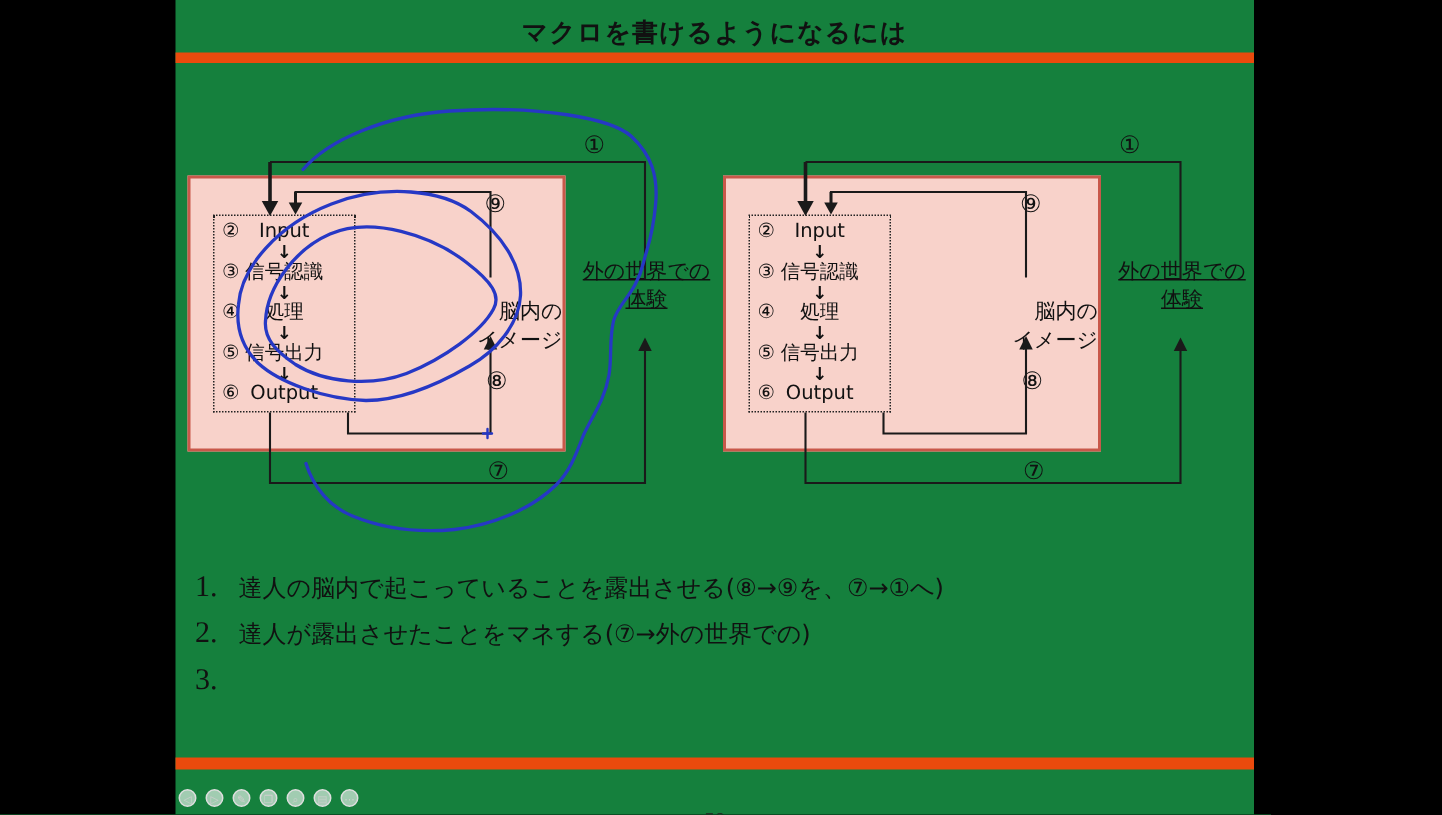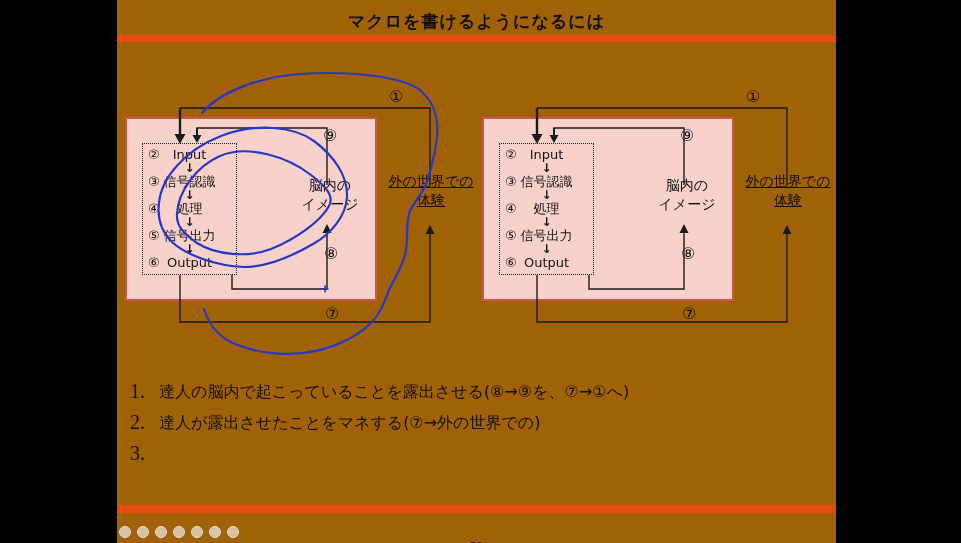--- a/index.html
+++ b/index.html
@@ -1,21 +1,21 @@
 <!DOCTYPE html>
 <html><head>
 <meta charset="utf-8">
 <style>
   html,body{margin:0;padding:0;}
   body{
     width:961px;height:543px;background:#000;position:relative;overflow:hidden;
     font-family:"DejaVu Sans","Liberation Sans",sans-serif;
   }
   .slide{
-    position:absolute;left:117px;top:0;width:719px;height:543px;background:#a16207;
+    position:absolute;left:117px;top:0;width:719px;height:543px;background:#15803d;
   }
   .slide-title{
     position:absolute;top:10px;left:0;width:719px;text-align:center;
     font-size:17px;font-weight:bold;color:#111;letter-spacing:1px;
   }
   .bar{position:absolute;left:0;width:719px;background:#ea4a0d;}
   .bar-top{top:35px;height:7px;}
   .bar-bottom{top:505px;height:8px;}
   .page-number{
     position:absolute;top:540px;left:0;width:719px;text-align:center;
@@ -37,21 +37,21 @@
   }
   .bi-row{position:relative;text-align:center;font-size:13px;height:14px;line-height:14px;color:#111;white-space:nowrap;}
   .bi-num{position:absolute;left:3px;top:0;font-size:13px;}
   .ar-row{text-align:center;font-size:12px;font-weight:bold;height:11px;line-height:10px;color:#111;}
   .marker{position:absolute;font-size:16px;color:#111;line-height:16px;}
   .mk-9{left:206px;top:128px;}
   .mk-1{left:272px;top:89px;}
   .mk-8{left:207px;top:246px;}
   .mk-7{left:208px;top:306px;}
   .side-label{position:absolute;text-align:center;font-size:14px;line-height:19px;color:#111;white-space:nowrap;}
-  .brain-label{left:168px;top:176px;width:90px;}
+  .brain-label{left:168px;top:199px;width:90px;text-align:right;}
   .world-label{left:262px;top:172px;width:104px;text-decoration:underline;}
 
   .overlay-svg{position:absolute;left:0;top:0;pointer-events:none;}
 
   
   .steps{position:absolute;left:13px;top:376px;width:700px;}
   .step{display:flex;height:31px;line-height:31px;white-space:nowrap;}
   .step-num{
     width:24px;font-family:"Liberation Serif","DejaVu Serif",serif;
     font-size:20px;color:#111;flex:none;

